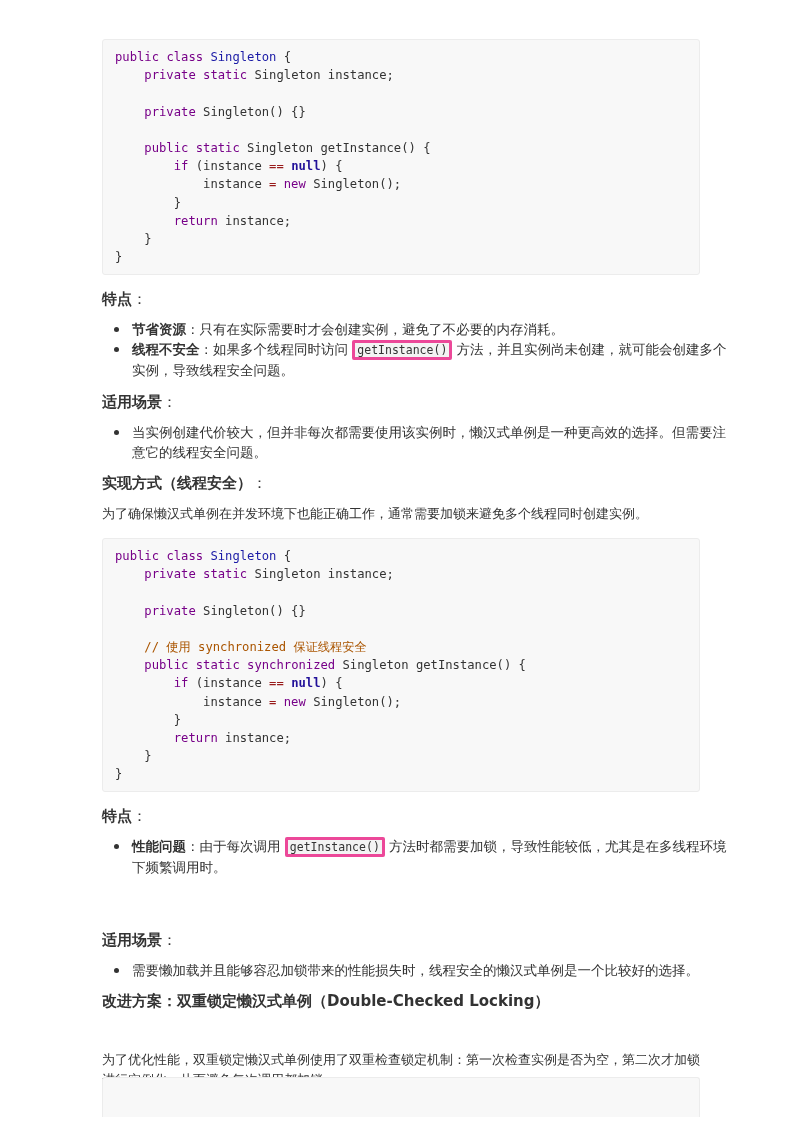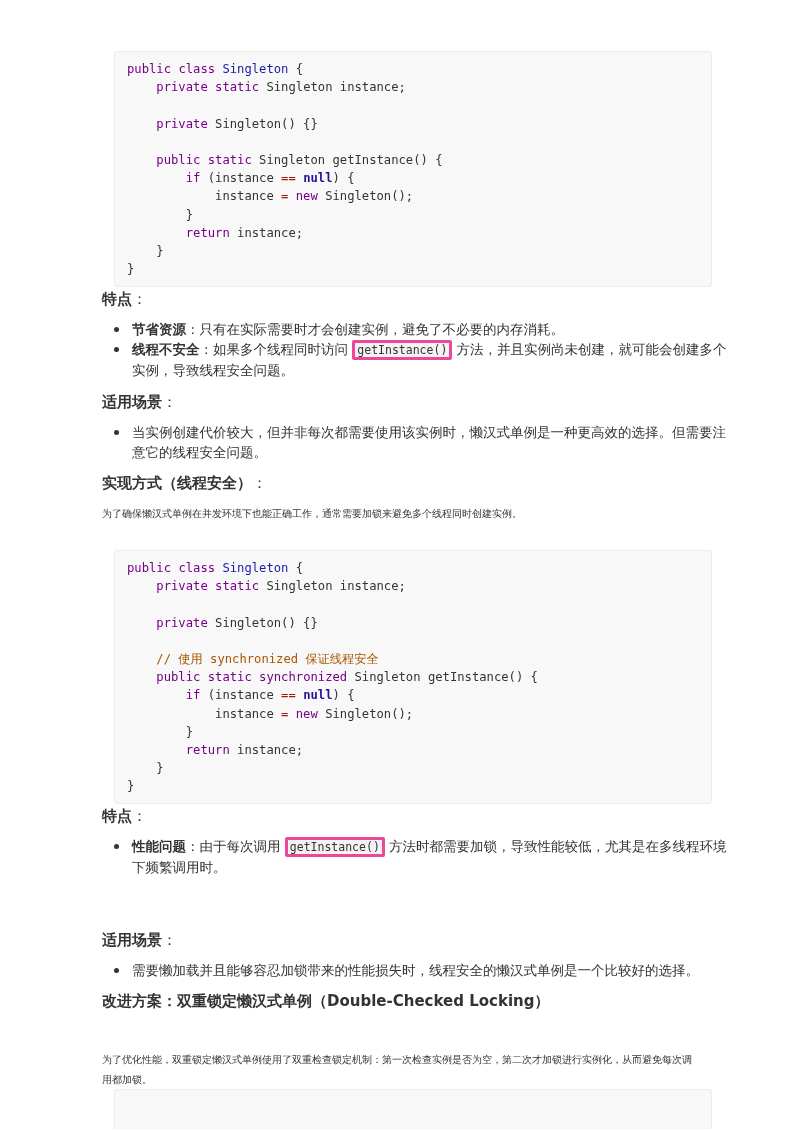--- a/index.html
+++ b/index.html
@@ -1,30 +1,30 @@
 <!DOCTYPE html>
 <html><head>
 <meta charset="utf-8">
 <style>
   html, body { margin: 0; padding: 0; background: #ffffff; }
   body { width: 800px; height: 1132px; overflow: hidden; position: relative;
          font-family: "DejaVu Sans", "Liberation Sans", sans-serif; color: #333333; }
   .page { position: absolute; left: 102px; top: 39px; width: 598px; }
   .code-block { background: #f8f8f8; border: 1px solid #ececec; border-radius: 3px;
-                padding: 8px 12px; margin: 12px; box-sizing: border-box; width: 598px; }
+                padding: 8px 12px; margin: 0; box-sizing: border-box; width: 598px; }
   .code-line { font-family: "DejaVu Sans Mono", "Liberation Mono", monospace; font-size: 12.2px;
                line-height: 18.2px; white-space: pre; color: #333333; height: 18.2px; }
   .kw { color: #770088; }
   .def { color: #0000ff; color: #1a1aa6; }
   .op { color: #981a1a; }
   .atom { color: #221199; font-weight: bold; }
   .cm { color: #aa5500; }
   .h { font-size: 15px; line-height: 20px; font-weight: bold; color: #333; margin: 0; }
   .h .colon { font-weight: normal; }
-  p.para { font-size: 10px; line-height: 20px; margin: 0; color: #333; }
+  p.para { font-size: 13px; line-height: 20px; margin: 0; color: #333; }
   ul { margin: 0; padding: 0 0 0 30px; list-style: none; }
   li { position: relative; font-size: 13.5px; line-height: 20px; color: #333; }
   li::before { content: ""; position: absolute; left: -18px; top: 8px; width: 5px; height: 5px;
                border-radius: 50%; background: #333; }
   li b { font-weight: bold; }
   code.inline { font-family: "DejaVu Sans Mono", "Liberation Mono", monospace; font-size: 11.5px;
                 background: #f3f3f3; border: 3px solid #ec4899; border-radius: 2px; padding: 0 2px; }
   .abs { position: absolute; left: 0; width: 598px; }
 </style>
 </head>

